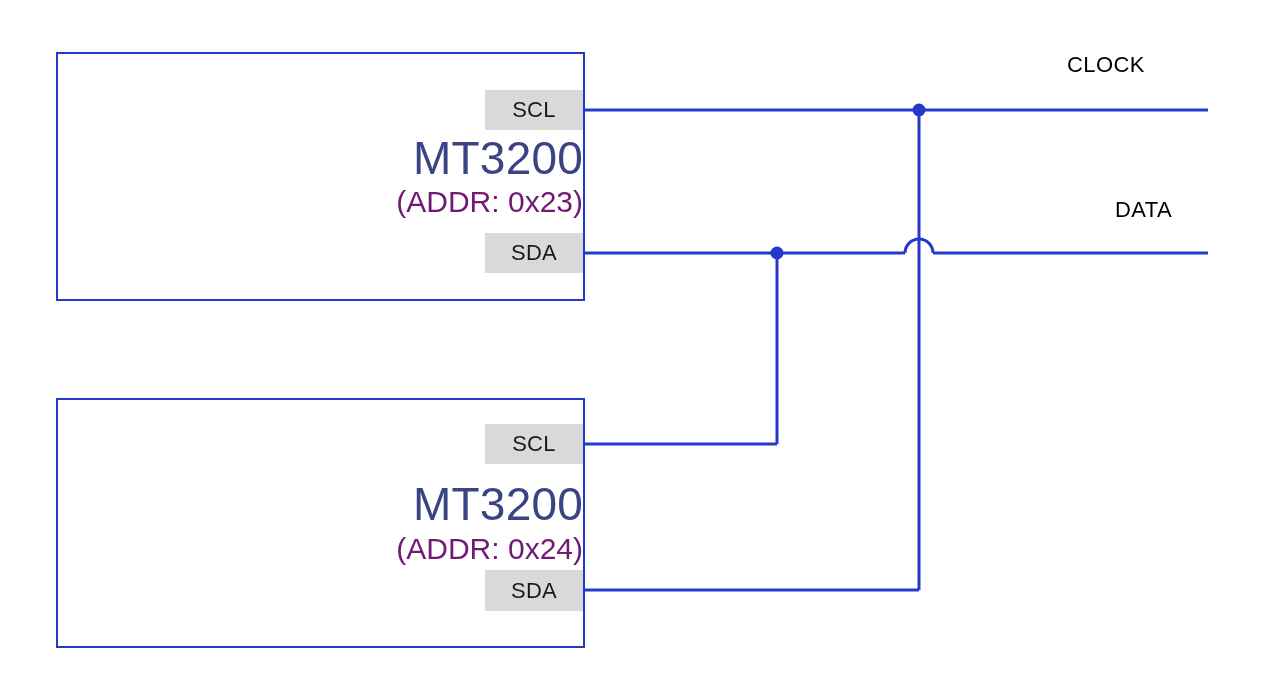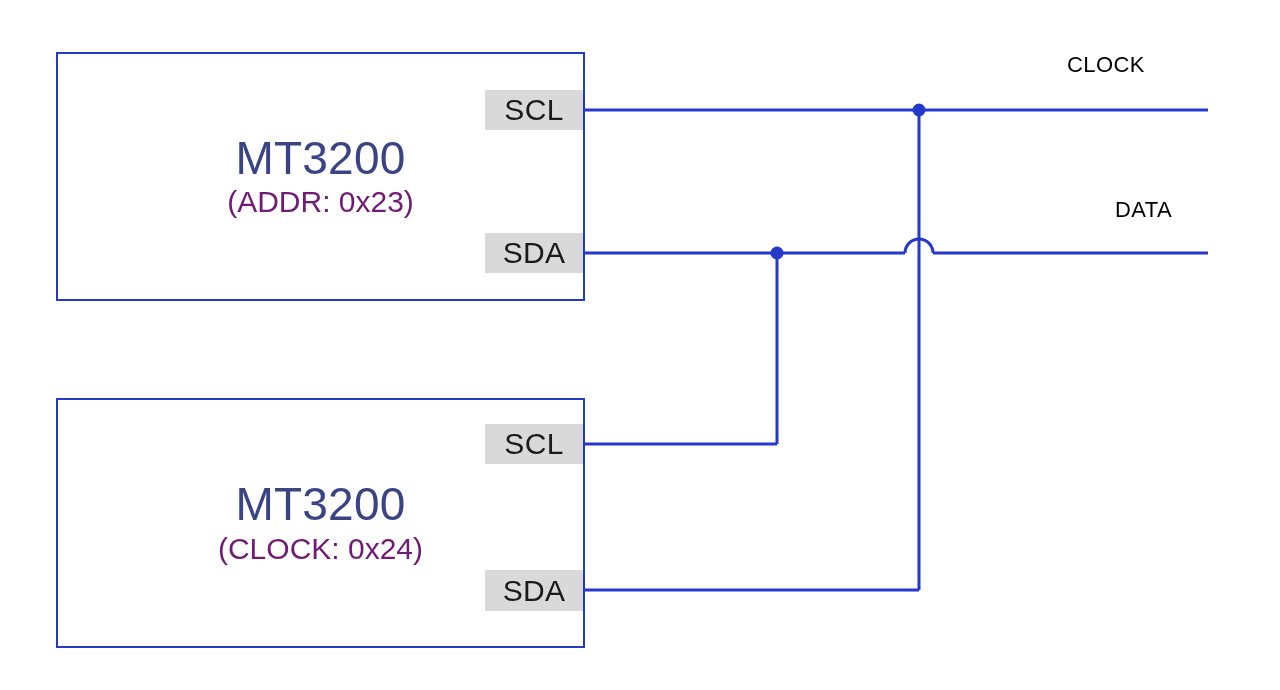--- a/index.html
+++ b/index.html
@@ -32,21 +32,21 @@
     box-sizing: border-box;
     border: 2px solid #2438cc;
     background: #ffffff;
   }
   .device-label-stack {
     position: absolute;
     left: 0;
     right: 0;
     top: 50%;
     transform: translateY(-50%);
-    text-align: center;
+    text-align: right;
     pointer-events: none;
   }
   .device-title {
     font-size: 46px;
     line-height: 1.06;
     color: #3a4485;
     letter-spacing: 0.2px;
     white-space: nowrap;
   }
   .device-subtitle {
@@ -54,21 +54,21 @@
     line-height: 1.18;
     color: #701a75;
     margin-top: 2px;
     white-space: nowrap;
   }
   .pin-label {
     position: absolute;
     box-sizing: border-box;
     background: #d9d9d9;
     color: #1a1a1a;
-    font-size: 30px;
+    font-size: 22px;
     display: flex;
     align-items: center;
     justify-content: center;
     letter-spacing: 0.3px;
   }
   .bus-label {
     position: absolute;
     font-size: 22px;
     color: #000000;
     letter-spacing: 0.4px;
@@ -108,21 +108,21 @@
       <div class="device-subtitle">(ADDR: 0x23)</div>
     </div>
   </div>
 
   <div class="pin-label" style="left:485px; top:90px; width:98px; height:40px;">SCL</div>
   <div class="pin-label" style="left:485px; top:233px; width:98px; height:40px;">SDA</div>
 
   <div class="device-block" style="left:56px; top:398px; width:529px; height:250px;">
     <div class="device-label-stack">
       <div class="device-title">MT3200</div>
-      <div class="device-subtitle">(CLOCK: 0x24)</div>
+      <div class="device-subtitle">(ADDR: 0x24)</div>
     </div>
   </div>
 
   <div class="pin-label" style="left:485px; top:424px; width:98px; height:40px;">SCL</div>
   <div class="pin-label" style="left:485px; top:570px; width:98px; height:41px;">SDA</div>
 
   <div class="bus-label" style="left:1067px; top:52px;">CLOCK</div>
   <div class="bus-label" style="left:1080px; top:197px;margin-left:35px;">DATA</div>
 
 </div>

